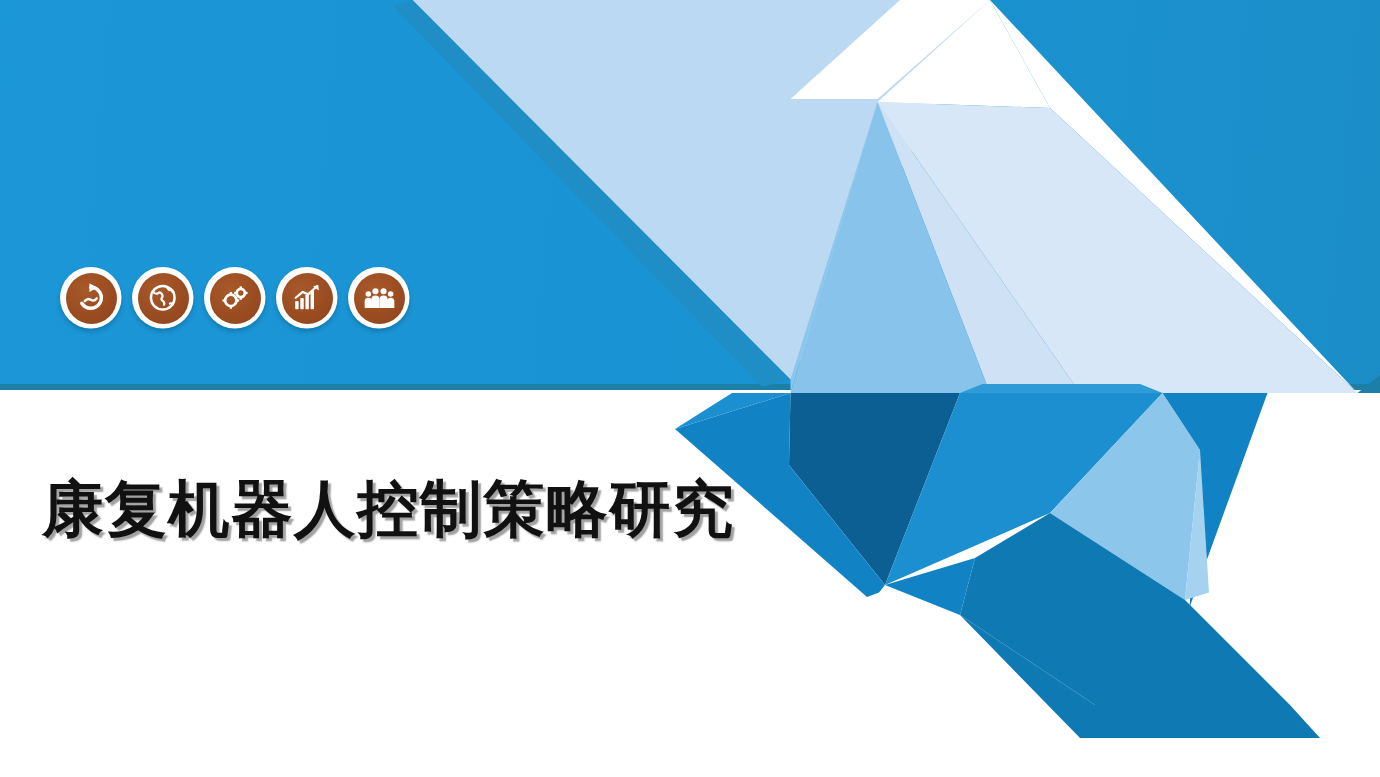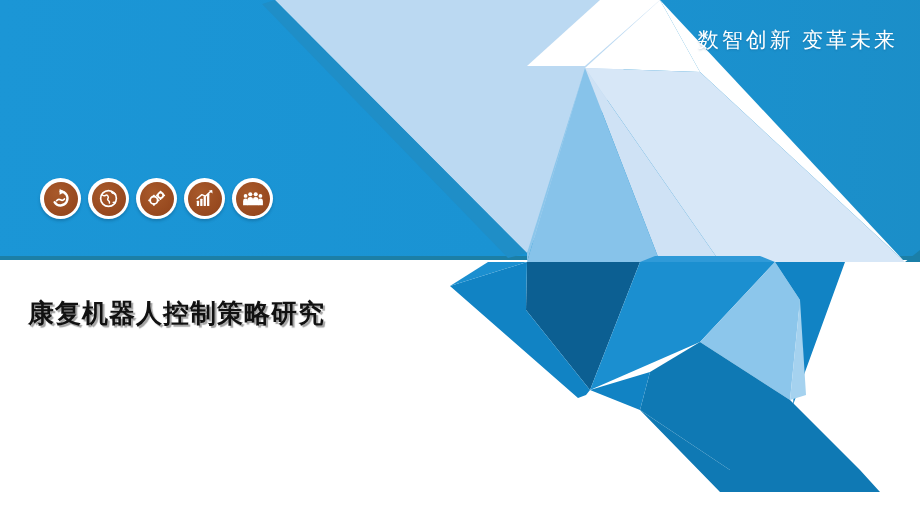--- a/index.html
+++ b/index.html
@@ -89,23 +89,23 @@
     justify-content: center;
   }
   .icon-badge svg {
     display: block;
   }
 
   
   #main-title {
     position: absolute;
     left: 28px;
-    top: 296px;
+    top: 312px;
     font-family: "DejaVu Sans", "Liberation Sans", sans-serif;
-    font-size: 26px;
+    font-size: 41px;
     font-weight: bold;
     color: #111111;
     letter-spacing: 1px;
     white-space: nowrap;
     text-shadow: 2px 2px 1px rgba(130,130,130,0.75);
   }
 </style>
 </head>
 <body>
 
@@ -146,21 +146,20 @@
 
     <polygon points="775,262 800,300 793,405 845,262" fill="#1183c4"></polygon>
 
     <polygon points="700,342 790,400 860,470 730,470 640,410 650,372" fill="#0f79b4"></polygon>
     <polygon points="590,390 650,372 640,410" fill="#1183c4"></polygon>
     <polygon points="640,410 730,470 860,470 880,492 720,492" fill="#0f79b4"></polygon>
 
     <polygon points="790,400 800,300 806,395" fill="#a5d2ef"></polygon>
   </svg>
 
-  <div id="tagline">数智创新 变革未来</div>
 
   <div id="icon-row">
 
     <div class="icon-badge">
       <span class="disc">
         <svg width="21" height="21" viewBox="0 0 24 24">
           <path d="M12 4 A8 8 0 1 1 5.2 16.2" fill="none" stroke="#ffffff" stroke-width="2.6" stroke-linecap="round"></path>
           <polygon points="11,1 17,4.2 11,7.6" fill="#ffffff"></polygon>
           <path d="M7.5 14.5 q2 -2.5 4.5 -1 q2.5 1.5 4.5 -1" fill="none" stroke="#ffffff" stroke-width="1.9" stroke-linecap="round"></path>
         </svg>

